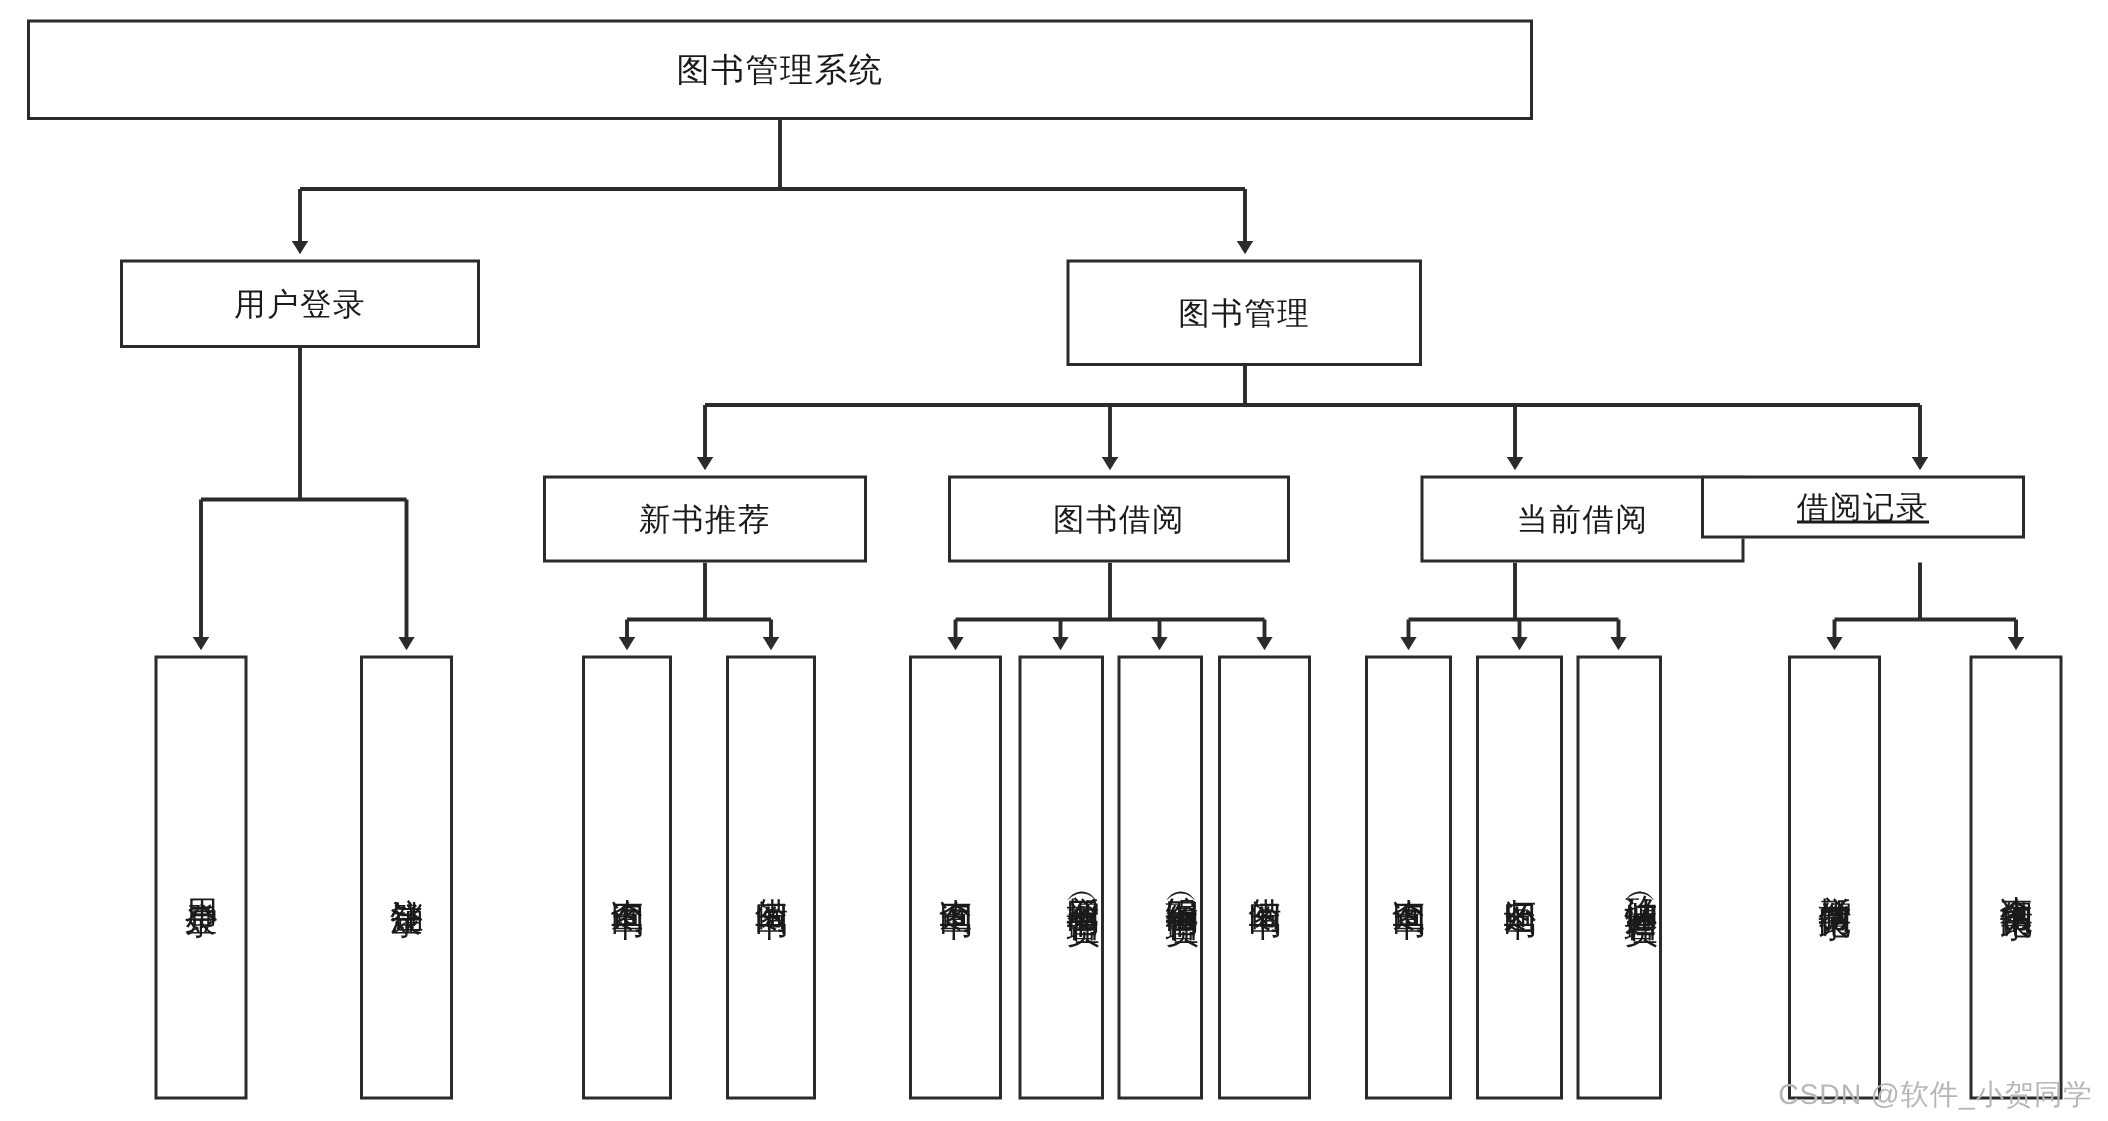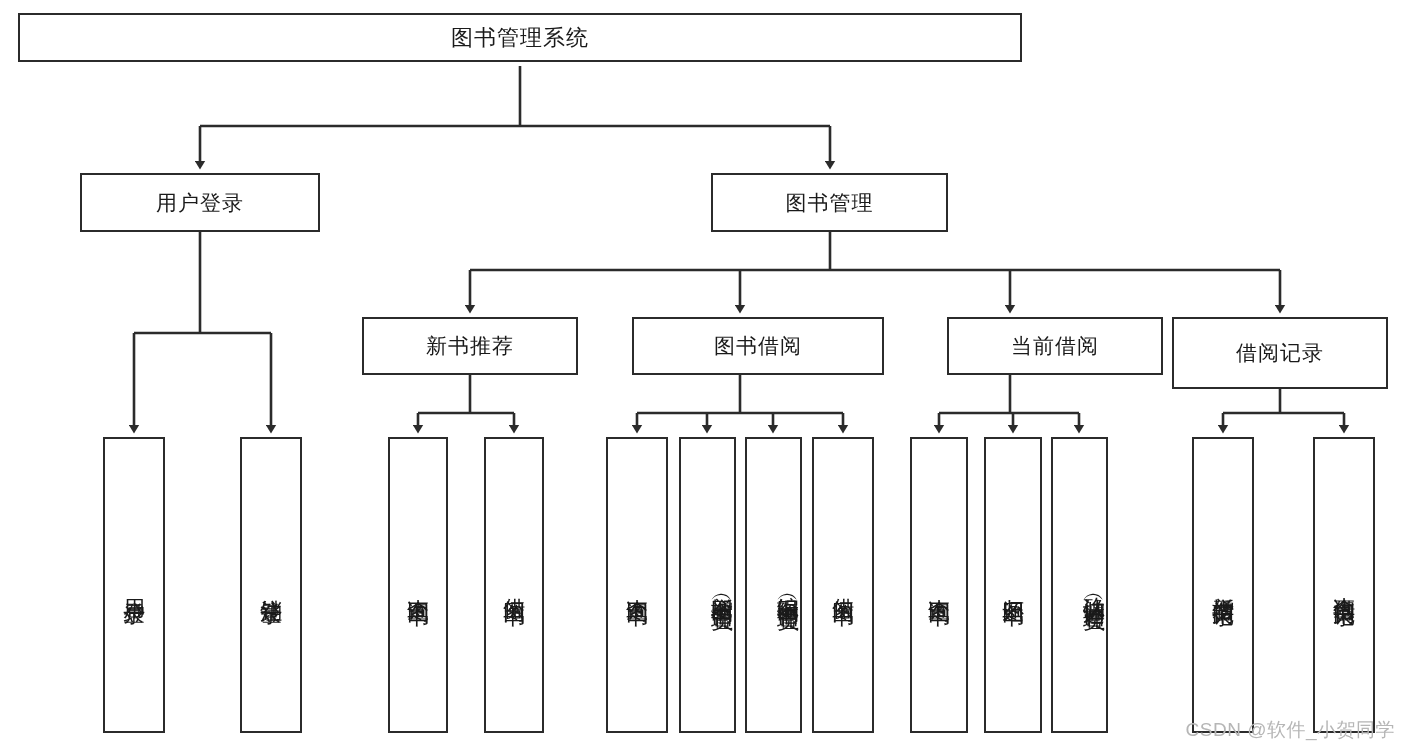--- a/index.html
+++ b/index.html
@@ -120,41 +120,41 @@
       <path d="M1013,413 L1013,426" marker-end="url(#arrow)"></path>
       <path d="M1079,413 L1079,426" marker-end="url(#arrow)"></path>
 
       <path d="M1280,375 L1280,413"></path>
       <path d="M1223,413 L1344,413"></path>
       <path d="M1223,413 L1223,426" marker-end="url(#arrow)"></path>
       <path d="M1344,413 L1344,426" marker-end="url(#arrow)"></path>
     </g>
   </svg>
 
-  <div class="node horiz" id="root-node" style="left: 18px; top: 13px; width: 1004px; height: 49px;">
+  <div class="node horiz" id="root-node" style="left: 18px; top: 13px; width: 1004px; height: 67px;">
     <span>图书管理系统</span>
   </div>
 
   <div class="node horiz" style="left: 80px; top: 173px; width: 240px; height: 59px;">
     <span>用户登录</span>
   </div>
-  <div class="node horiz" style="left: 711px; top: 173px; width: 237px; height: 59px;">
+  <div class="node horiz" style="left: 711px; top: 173px; width: 237px; height: 71px;">
     <span>图书管理</span>
   </div>
 
   <div class="node horiz" style="left: 362px; top: 317px; width: 216px; height: 58px;">
     <span>新书推荐</span>
   </div>
-  <div class="node horiz" style="left: 632px; top: 317px; width: 252px; height: 58px;">
+  <div class="node horiz" style="left: 632px; top: 317px; width: 228px; height: 58px;">
     <span>图书借阅</span>
   </div>
   <div class="node horiz" style="left: 902px; top: 317px; width: 216px; height: 58px; margin-left: 45px;">
     <span>当前借阅</span>
   </div>
-  <div class="node horiz" style="left: 1172px; top: 317px; width: 216px; height: 72px;">
+  <div class="node horiz" style="left: 1134px; top: 317px; width: 216px; height: 42px; text-decoration: underline;">
     <span>借阅记录</span>
   </div>
 
   <div class="node vert v-center" style="left: 103px; top: 437px; width: 62px; height: 296px;">
     <span class="vtext">用户登录</span>
   </div>
   <div class="node vert v-center" style="left: 240px; top: 437px; width: 62px; height: 296px;">
     <span class="vtext">注销登录</span>
   </div>
   <div class="node vert v-center" style="left: 388px; top: 437px; width: 60px; height: 296px;">

